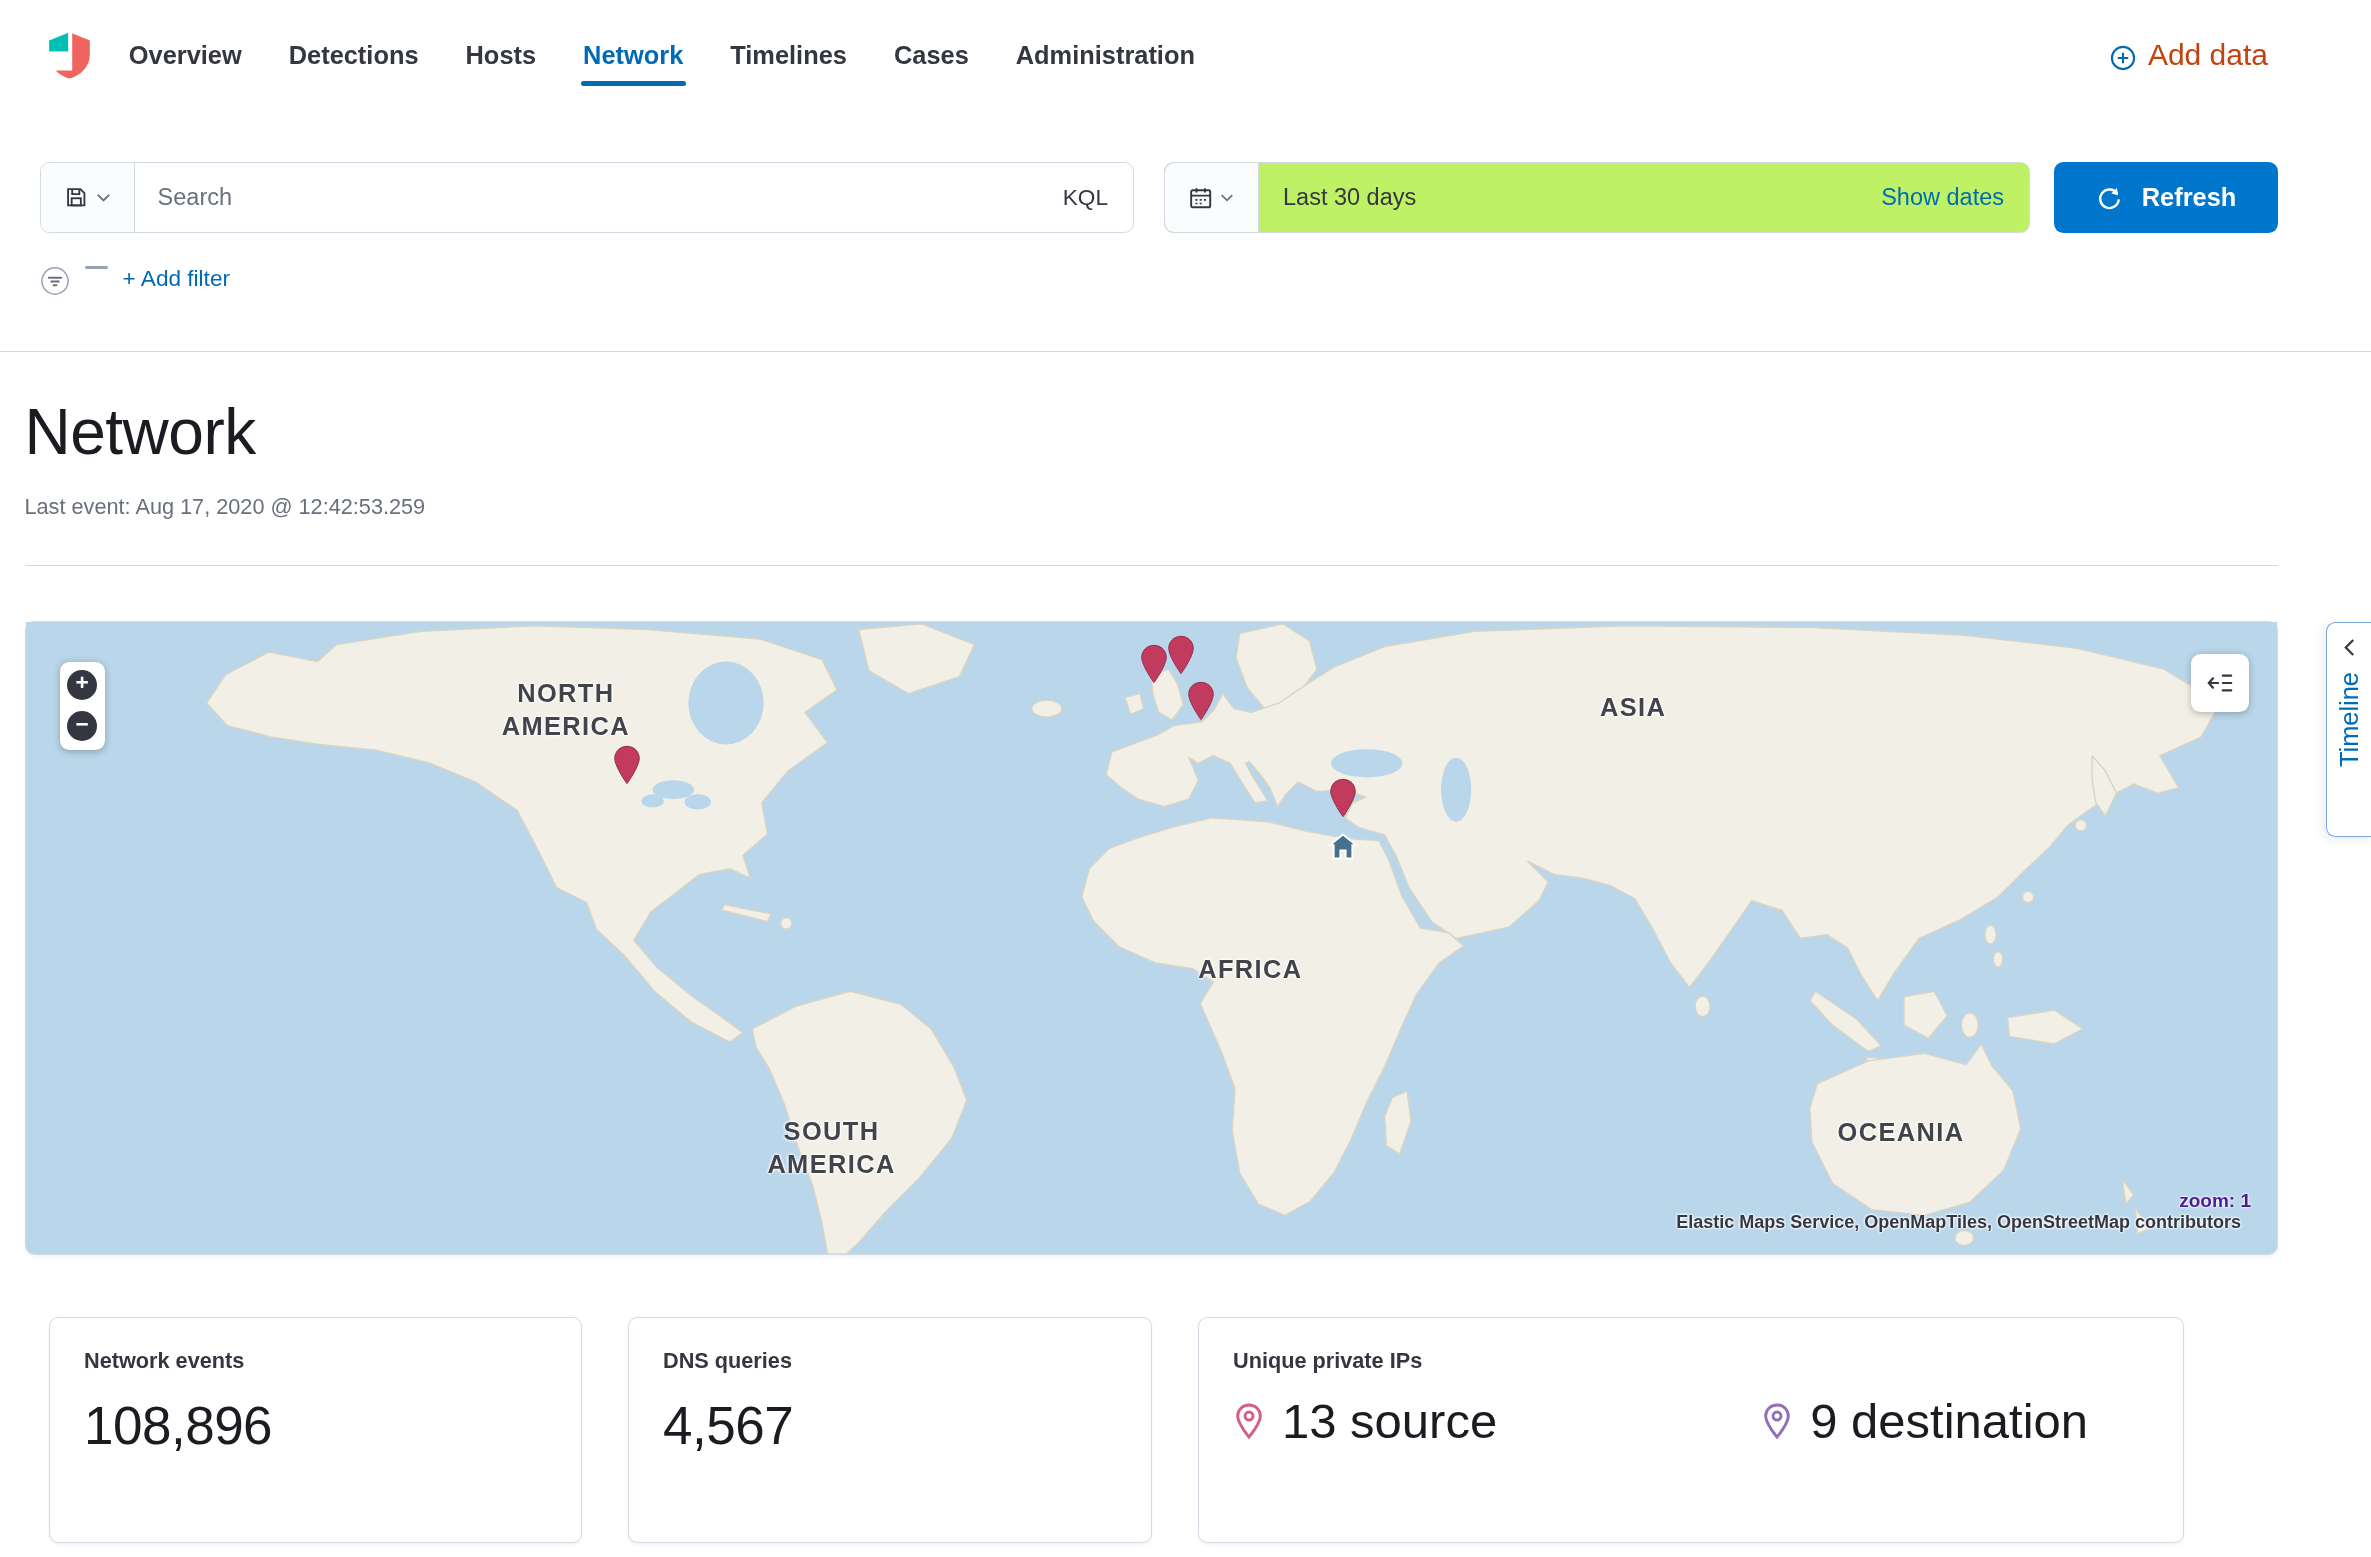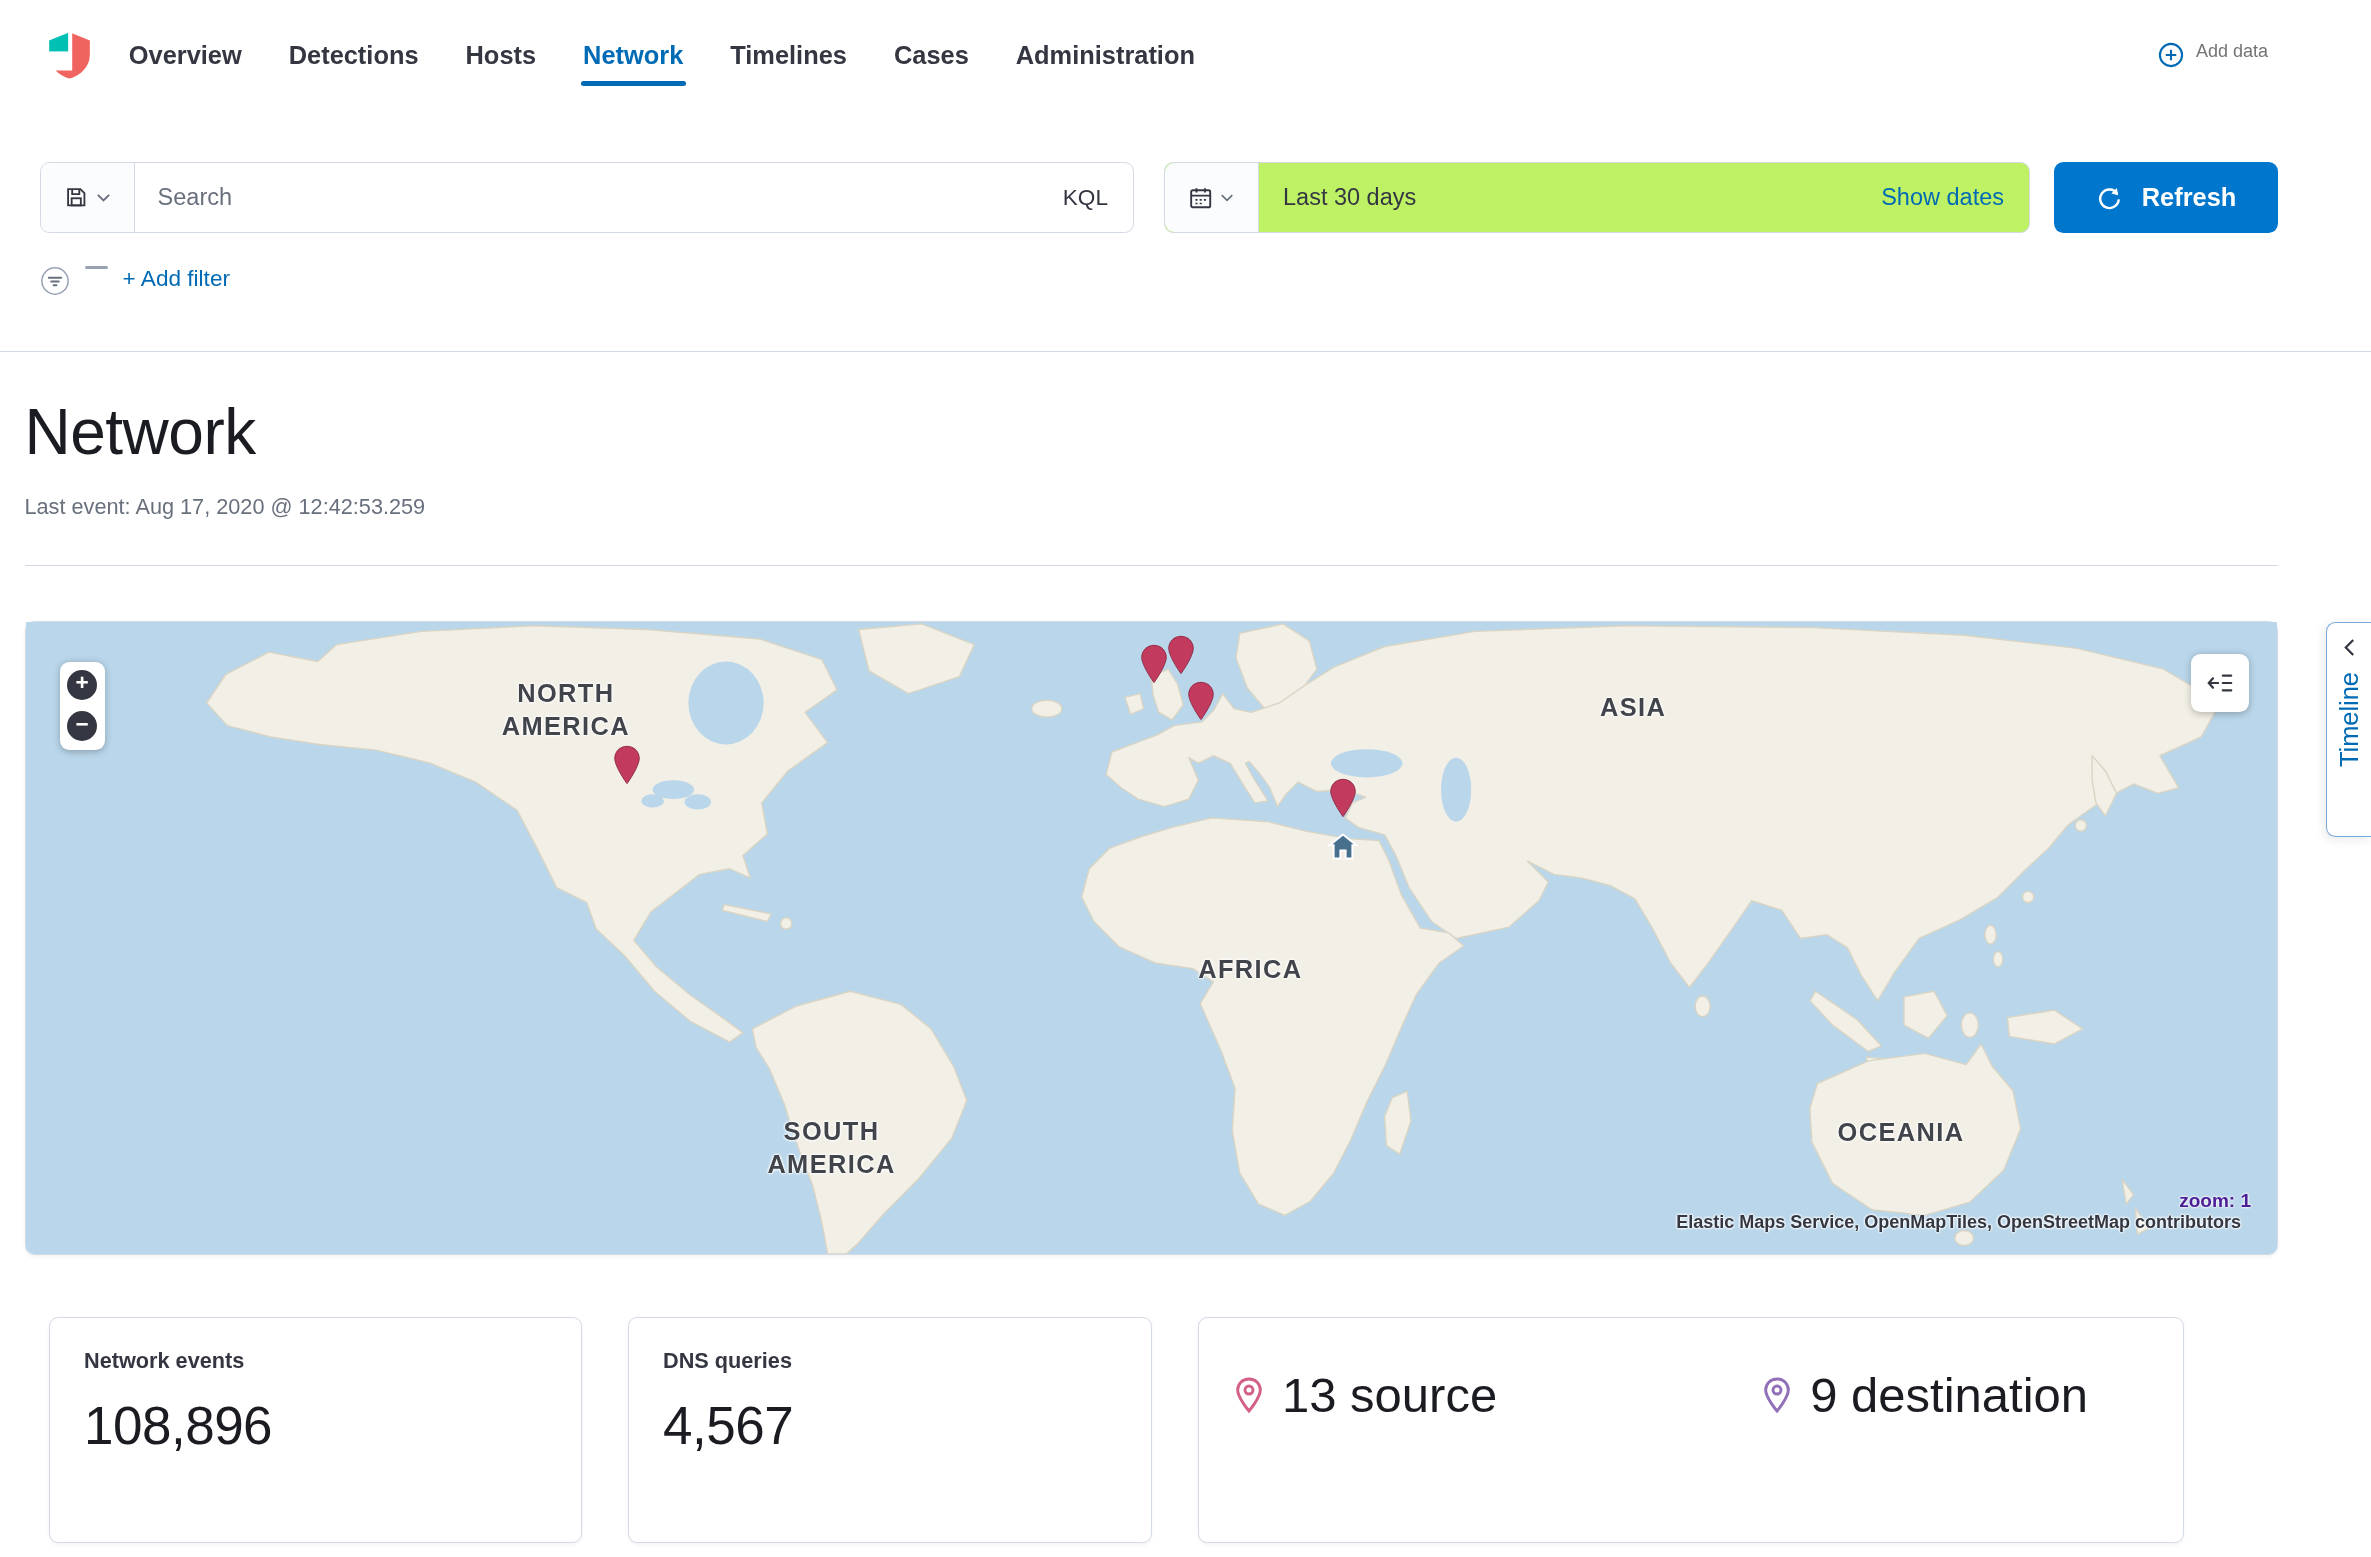--- a/index.html
+++ b/index.html
@@ -10,21 +10,21 @@
   }
   .link { color:#006BB4; cursor:pointer; text-decoration:none; }
 
   
   .topnav { height:110px; display:flex; align-items:center; padding:0 104px 0 45px; background:#fff; }
   .logo { width:49px; height:49px; flex:0 0 auto; cursor:pointer; }
   .nav-items { display:flex; margin-left:11.3px; height:100%; }
   .nav-item { padding:0 23.5px; display:flex; align-items:center; font-size:25.4px; font-weight:600; color:#343741; position:relative; cursor:pointer; }
   .nav-item.active { color:#006BB4; }
   .nav-item.active::after { content:""; position:absolute; left:21px; right:21px; top:81px; height:4.7px; background:#006BB4; border-radius:2.8px; }
-  .add-data { margin-left:auto; display:flex; align-items:flex-start; gap:11.3px; font-size:18px; font-weight:500; color:#737373; cursor:pointer; }
+  .add-data { margin-left:auto; display:flex; align-items:flex-end; gap:11.3px; font-size:30px; font-weight:500; color:#c2410c; cursor:pointer; }
 
   
   .query-section { padding:52px 94px 55px 40px; border-bottom:0.9px solid #D3DAE6; }
   .query-row { display:flex; height:71px; }
   .search-group { flex:1; display:flex; align-items:stretch; border:0.9px solid #D3DAE6; border-radius:9.4px; background:#fff; overflow:hidden; }
   .saved-query-btn { width:94px; display:flex; align-items:center; justify-content:center; gap:7.5px; border-right:0.9px solid #D3DAE6; background:#fbfcfd; cursor:pointer; }
   .search-input { flex:1; border:none; outline:none; font-size:23.5px; padding:0 22.6px; font-family:"Liberation Sans",sans-serif; color:#343741; background:transparent; }
   .search-input::placeholder { color:#69707D; }
   .kql-label { display:flex; align-items:center; padding-right:24.5px; font-size:22.6px; color:#343741; cursor:pointer; }
   .date-group { width:866px; margin-left:30px; display:flex; align-items:stretch; border:0.9px solid #D3DAE6; border-radius:9.4px; background:#bef264; }
@@ -312,20 +312,21 @@
   <div class="stats-row">
     <div class="stat-card">
       <div class="stat-title">Network events</div>
       <div class="stat-value">108,896</div>
     </div>
     <div class="stat-card">
       <div class="stat-title">DNS queries</div>
       <div class="stat-value">4,567</div>
     </div>
     <div class="stat-card">
+      <div class="stat-title">Unique private IPs</div>
       <div class="ip-row">
         <div class="ip-group">
           <span style="display: flex; color: rgb(211, 96, 134);" id="source-pin">
             <svg viewBox="0 0 24 28" width="32" height="38" fill="none" stroke="currentColor" stroke-width="2.2">
                 <path d="M12 2 C7 2 3.5 5.8 3.5 10.3 C3.5 16 12 26 12 26 C12 26 20.5 16 20.5 10.3 C20.5 5.8 17 2 12 2 Z"></path>
                 <circle cx="12" cy="10.3" r="3"></circle>
               </svg>
           </span>
           <span class="ip-value">13 source</span>
         </div>

